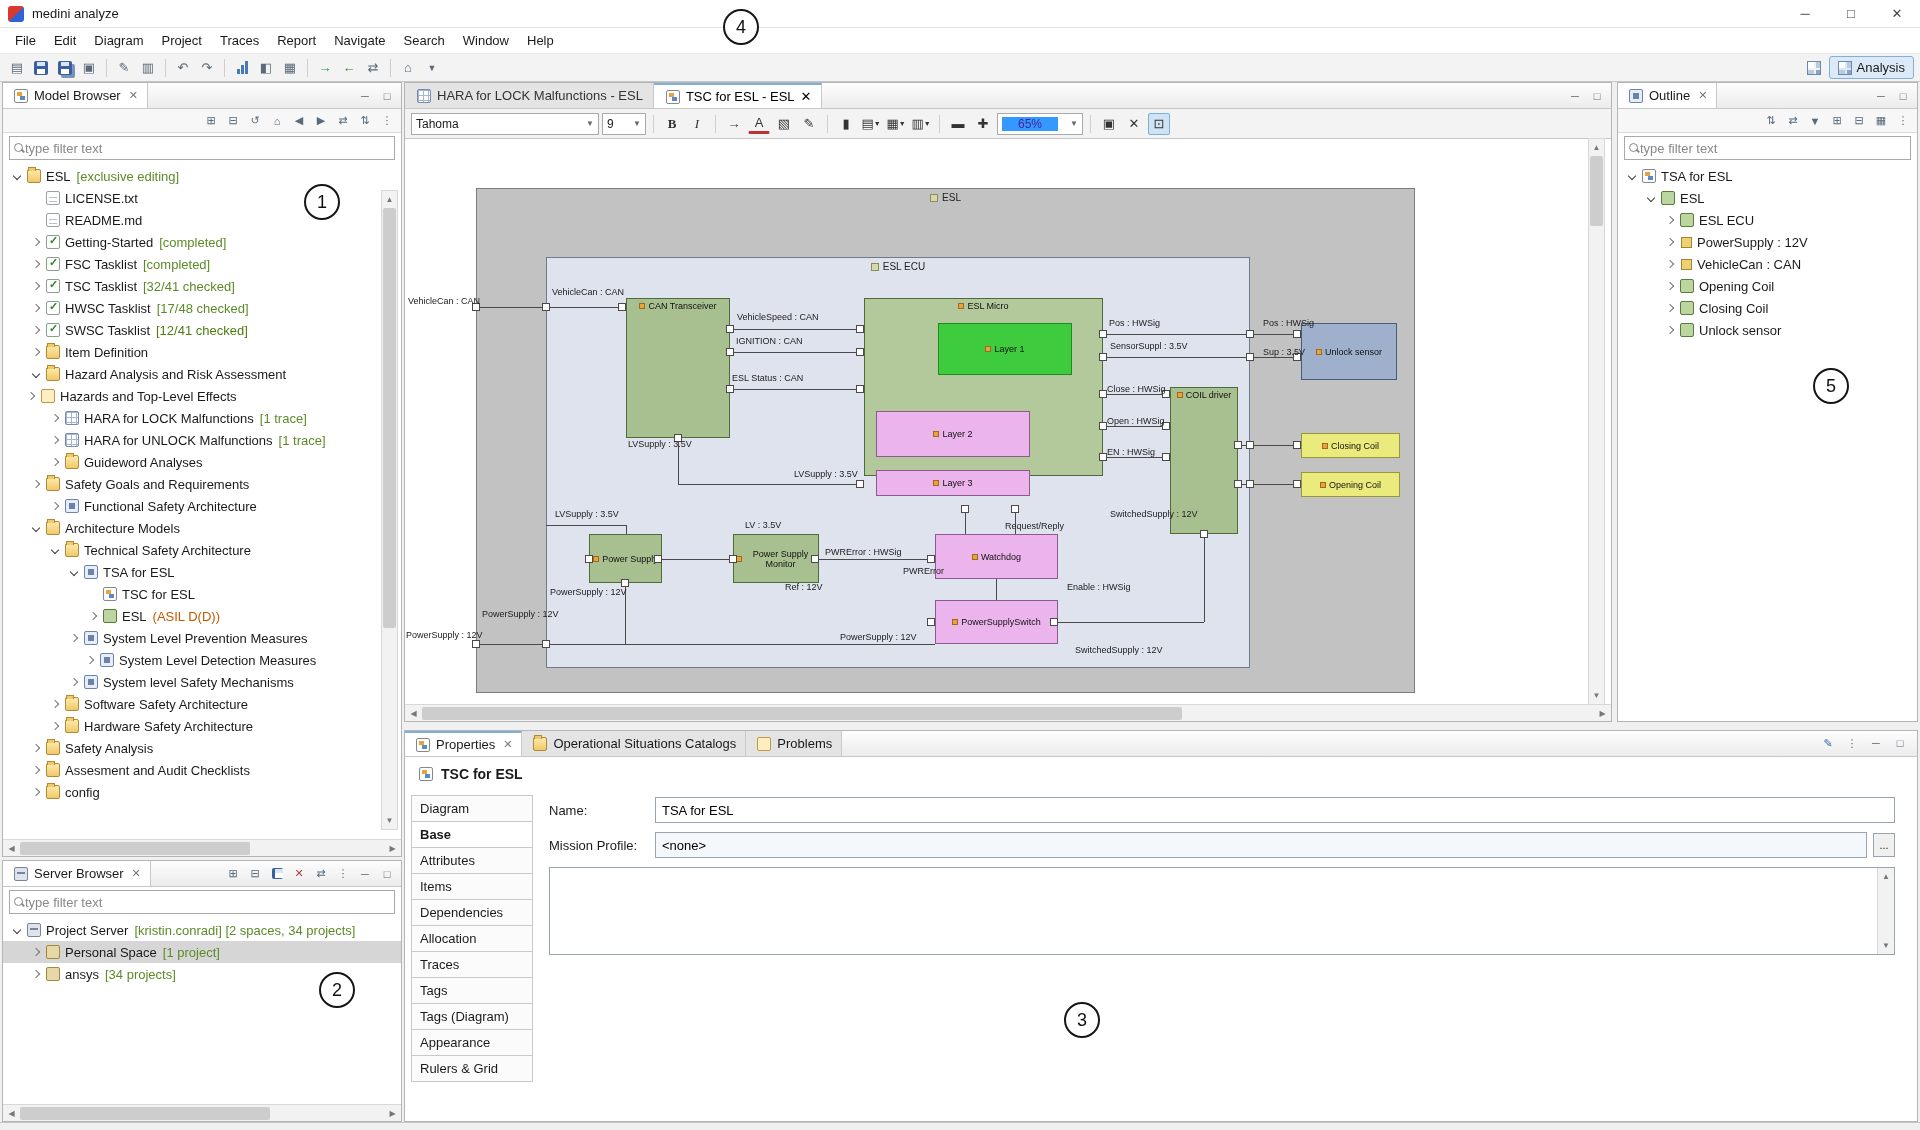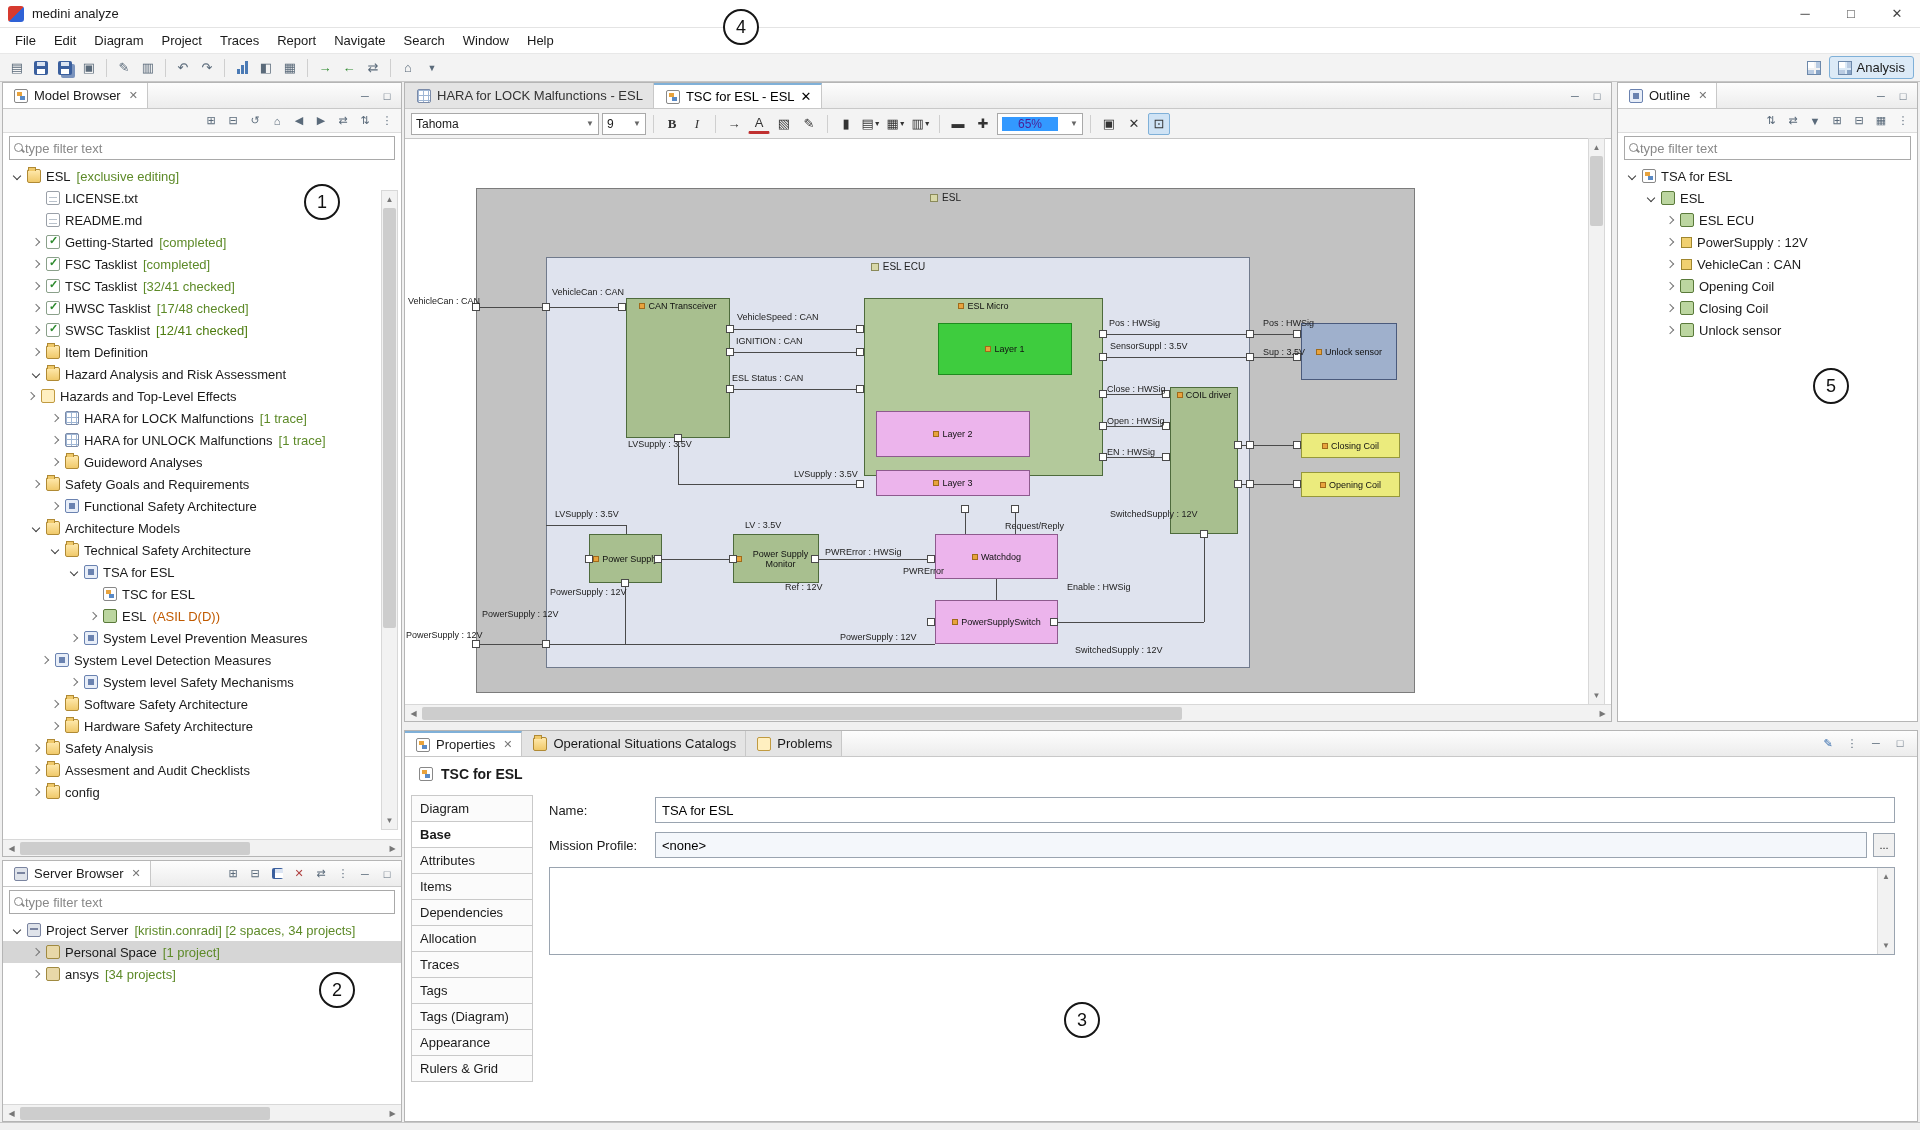--- a/index.html
+++ b/index.html
@@ -376,21 +376,21 @@
         <span class="tlabel">ESL</span>
         <span class="tsuffix" style="color: rgb(192, 90, 0);">(ASIL D(D))</span>
       </div>
       <div class="trow" style="padding-left: 63px;">
         <span class="chevbox">
           <span class="chev"></span>
         </span>
         <span class="ic ic-arch"></span>
         <span class="tlabel">System Level Prevention Measures</span>
       </div>
-      <div class="trow" style="padding-left: 34px;">
+      <div class="trow" style="padding-left: 79px;">
         <span class="chevbox">
           <span class="chev"></span>
         </span>
         <span class="ic ic-arch"></span>
         <span class="tlabel">System Level Detection Measures</span>
       </div>
       <div class="trow" style="padding-left: 63px;">
         <span class="chevbox">
           <span class="chev"></span>
         </span>

